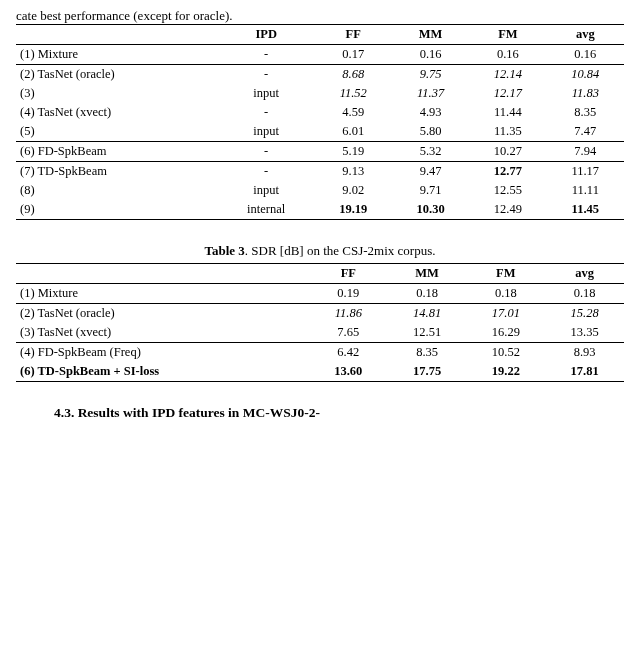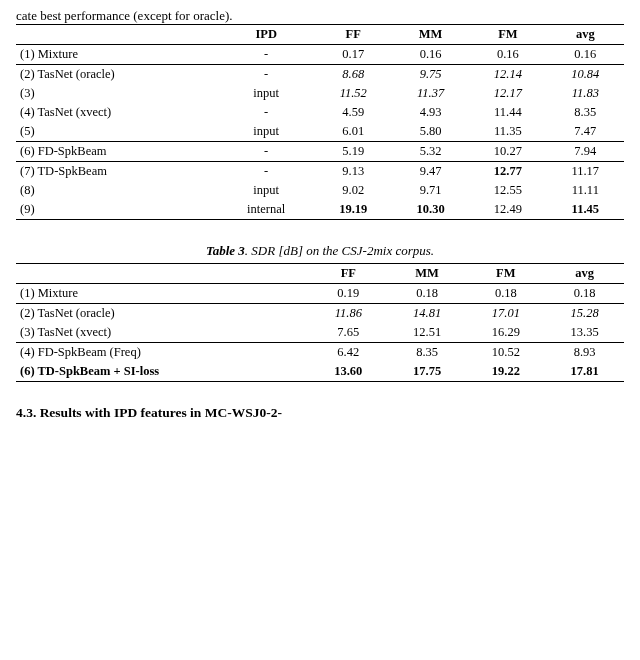--- a/index.html
+++ b/index.html
@@ -35,30 +35,30 @@
       border-top: 1.5px solid #000;
       border-bottom: 1px solid #000;
       font-weight: bold;
       font-style: normal;
     }
     .caption {
       text-align: center;
       font-size: 13px;
       margin-bottom: 4px;
       font-weight: normal;
-      font-style: italic;
     }
     .caption b { font-weight: bold; }
     .table-wrapper {
       margin-bottom: 23px;
     }
     .bottom-text {
       font-size: 13.5px;
       font-weight: bold;
       margin-top: 6px;
+      margin-left: 38px;
     }
   </style>
 </head>
 <body>
 
 <p class="intro-text">cate best performance (except for oracle).</p>
 
 <div class="table-wrapper">
   <table>
     <thead>

